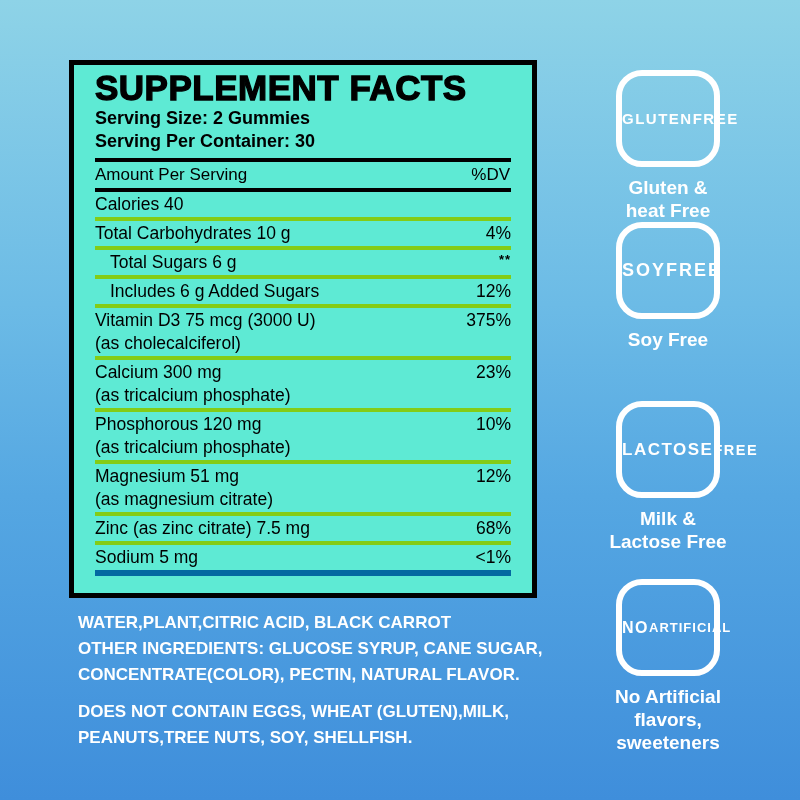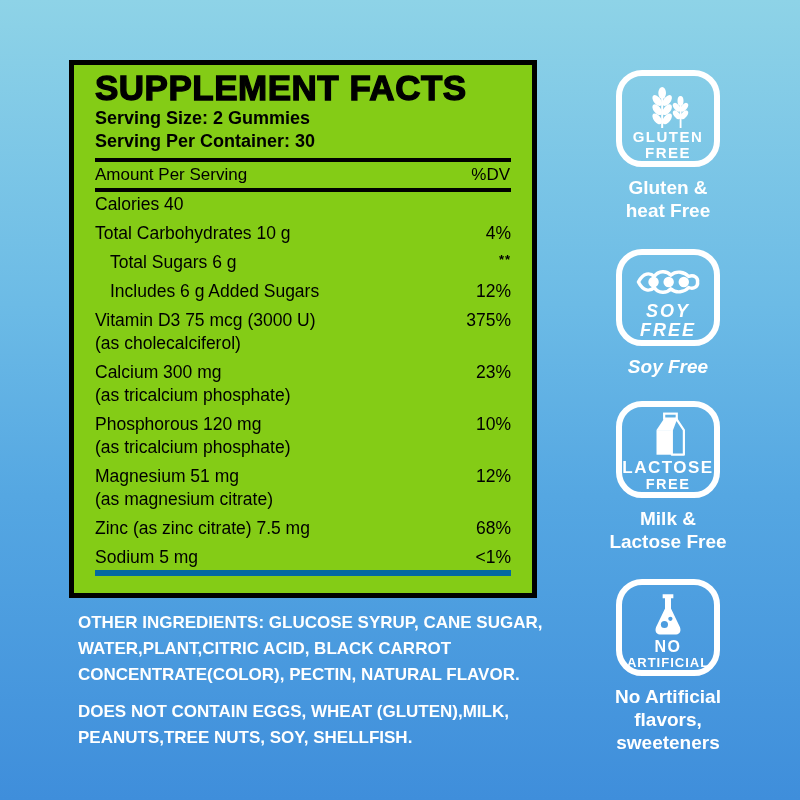--- a/index.html
+++ b/index.html
@@ -6,21 +6,21 @@
   body{
     width:800px;height:800px;position:relative;overflow:hidden;
     background:linear-gradient(180deg,#8ed3e7 0%,#6cbbe6 38%,#55a7e2 62%,#3f8edb 100%);
     font-family:"Liberation Sans",sans-serif;
     -webkit-font-smoothing:antialiased;
   }
 
   
   .panel{
     position:absolute;left:69px;top:60px;width:468px;height:538px;
-    background:#84cc16;border:5px solid #000;box-sizing:border-box;
+    background:#5eead4;border:5px solid #000;box-sizing:border-box;
     padding:3px 21px 0 21px;color:#000;
   }
   .sf-title{
     font-size:35px;font-weight:bold;line-height:38px;white-space:nowrap;
     letter-spacing:0.5px;-webkit-text-stroke:1.3px #000;margin-top:1px;
   }
   .sf-serving{font-size:18px;font-weight:bold;line-height:23px;}
   .rule-thick{height:4px;background:#000;margin-top:5px;}
   .sf-colhdr{
     display:flex;justify-content:space-between;align-items:center;gap:22px;
@@ -36,22 +36,22 @@
   .rnote{font-size:17.5px;line-height:23px;}
   .sf-footnote{font-size:17px;line-height:22px;padding-top:9px;}
 
   
   .badge-group{
     position:absolute;left:583px;width:170px;
     display:flex;flex-direction:column;align-items:center;color:#fff;
   }
   .badge-square{
     width:104px;height:97px;border:6.5px solid #fff;border-radius:26px;
-    box-sizing:border-box;display:flex;flex-direction:column;
-    align-items:center;justify-content:flex-end;
+    box-sizing:border-box;display:flex;flex-direction:row;
+    align-items:center;justify-content:flex-start;
   }
   .badge-label{font-weight:bold;text-align:center;letter-spacing:1.5px;color:#fff;}
   .b-gluten .l1,.b-gluten .l2{font-size:15px;line-height:16px;}
   .b-soy .l1,.b-soy .l2{font-size:18px;line-height:19px;letter-spacing:2px;}
   .b-lactose .l1{font-size:17px;line-height:16px;}
   .b-lactose .l2{font-size:14.5px;line-height:16px;}
   .b-flask .l1{font-size:16px;line-height:17px;}
   .b-flask .l2{font-size:13px;line-height:15px;letter-spacing:1px;}
   .badge-caption{
     margin-top:9px;font-weight:bold;font-size:19px;line-height:23px;text-align:center;
@@ -168,21 +168,21 @@
     </svg>
     <div class="badge-label l1">GLUTEN</div>
     <div class="badge-label l2">FREE</div>
   </div>
   <div class="badge-caption">
     <div>Gluten &amp;</div>
     <div>heat Free</div>
   </div>
 </div>
 
-<div class="badge-group b-soy" style="top:249px;font-style:italic;">
+<div class="badge-group b-soy" style="top:222px;">
   <div class="badge-square">
     <svg class="badge-icon" width="66" height="36" viewBox="0 0 96 52" style="margin-bottom:2px;">
       <path d="M5,26 C12,12 22,12 28,18 C34,9 46,9 52,16 C60,9 72,11 78,18 C86,15 92,20 91,26 C92,32 86,37 78,34 C72,41 60,43 52,36 C46,43 34,43 28,34 C22,40 12,40 5,26 Z" fill="none" stroke="#fff" stroke-width="5" stroke-linejoin="round"></path>
       <circle cx="27" cy="26" r="7.6" fill="#fff"></circle>
       <circle cx="49" cy="26" r="7.6" fill="#fff"></circle>
       <circle cx="71" cy="26" r="7.6" fill="#fff"></circle>
     </svg>
     <div class="badge-label l1">SOY</div>
     <div class="badge-label l2">FREE</div>
   </div>
@@ -224,21 +224,21 @@
     <div class="badge-label l2">ARTIFICIAL</div>
   </div>
   <div class="badge-caption">
     <div>No Artificial</div>
     <div>flavors, sweeteners</div>
   </div>
 </div>
 
 <div class="ingredients">
   <div id="other-ingredients">
+      <div>WATER,PLANT,CITRIC ACID, BLACK CARROT</div>
       <div>OTHER INGREDIENTS: GLUCOSE SYRUP, CANE SUGAR,</div>
-      <div>WATER,PLANT,CITRIC ACID, BLACK CARROT</div>
       <div>CONCENTRATE(COLOR), PECTIN, NATURAL FLAVOR.</div>
     </div>
   <div id="does-not-contain" class="para2">
       <div>DOES NOT CONTAIN EGGS, WHEAT (GLUTEN),MILK,</div>
       <div>PEANUTS,TREE NUTS, SOY, SHELLFISH.</div>
     </div>
 </div>
 
 </body></html>

